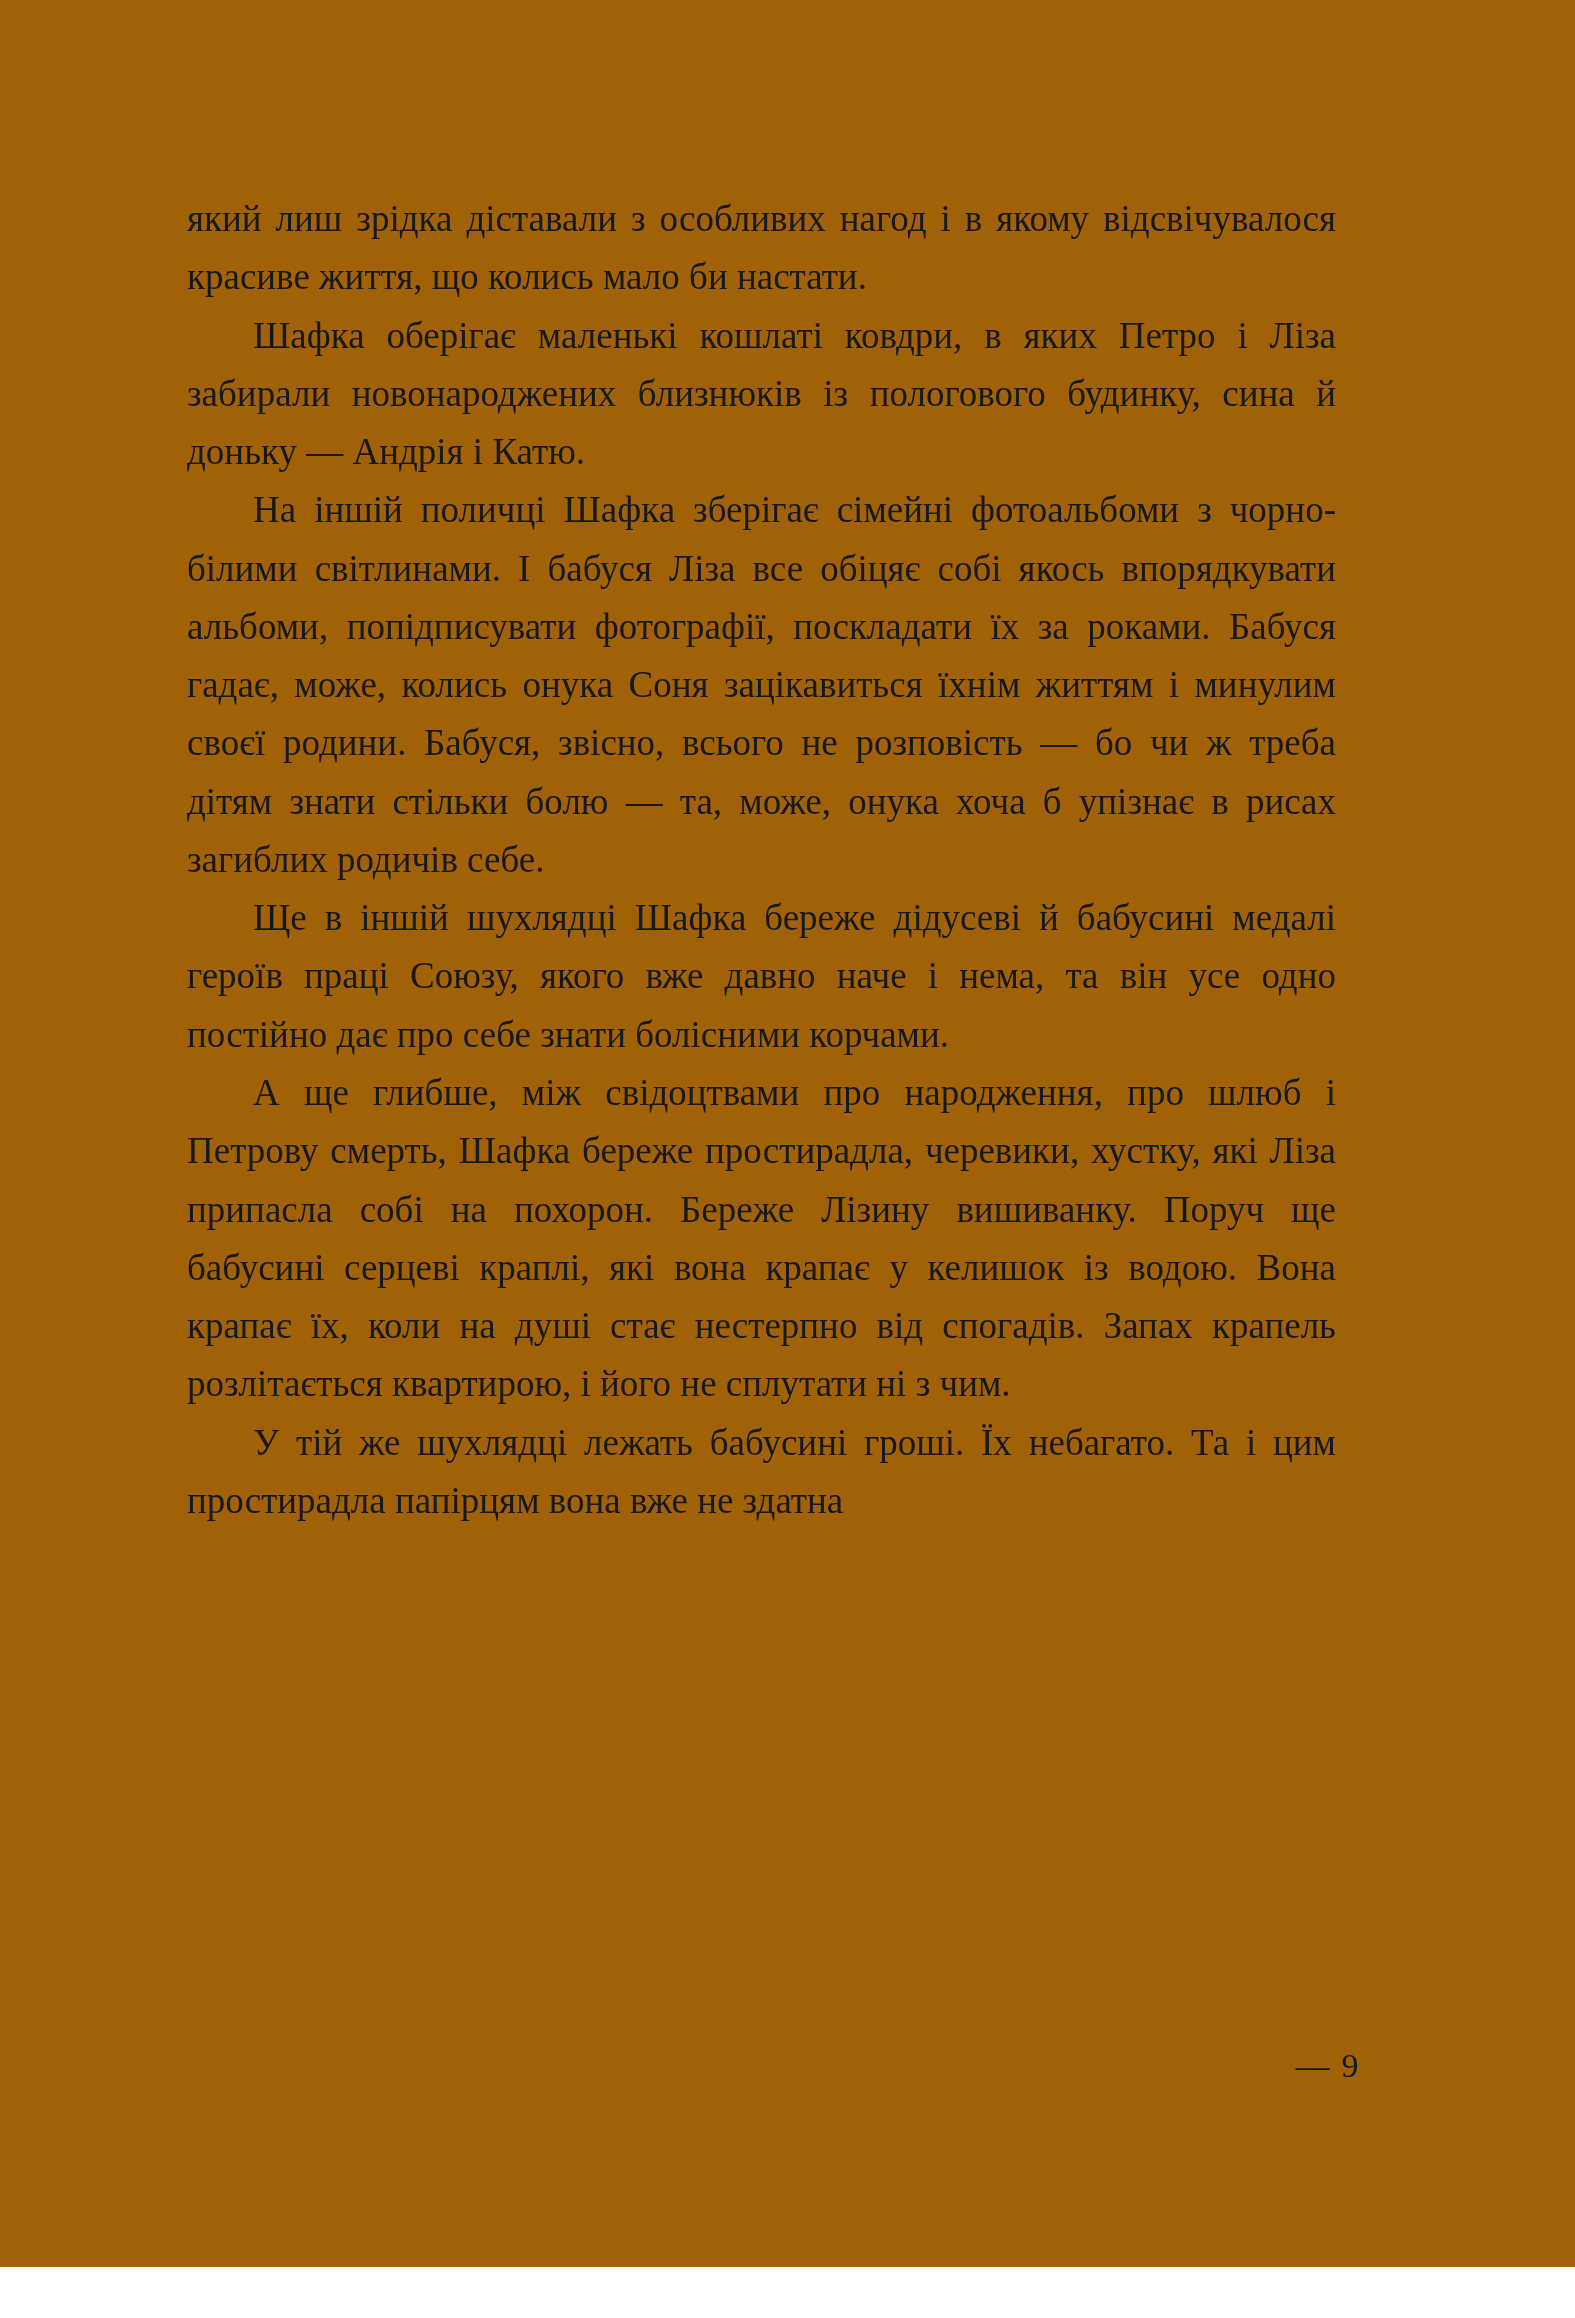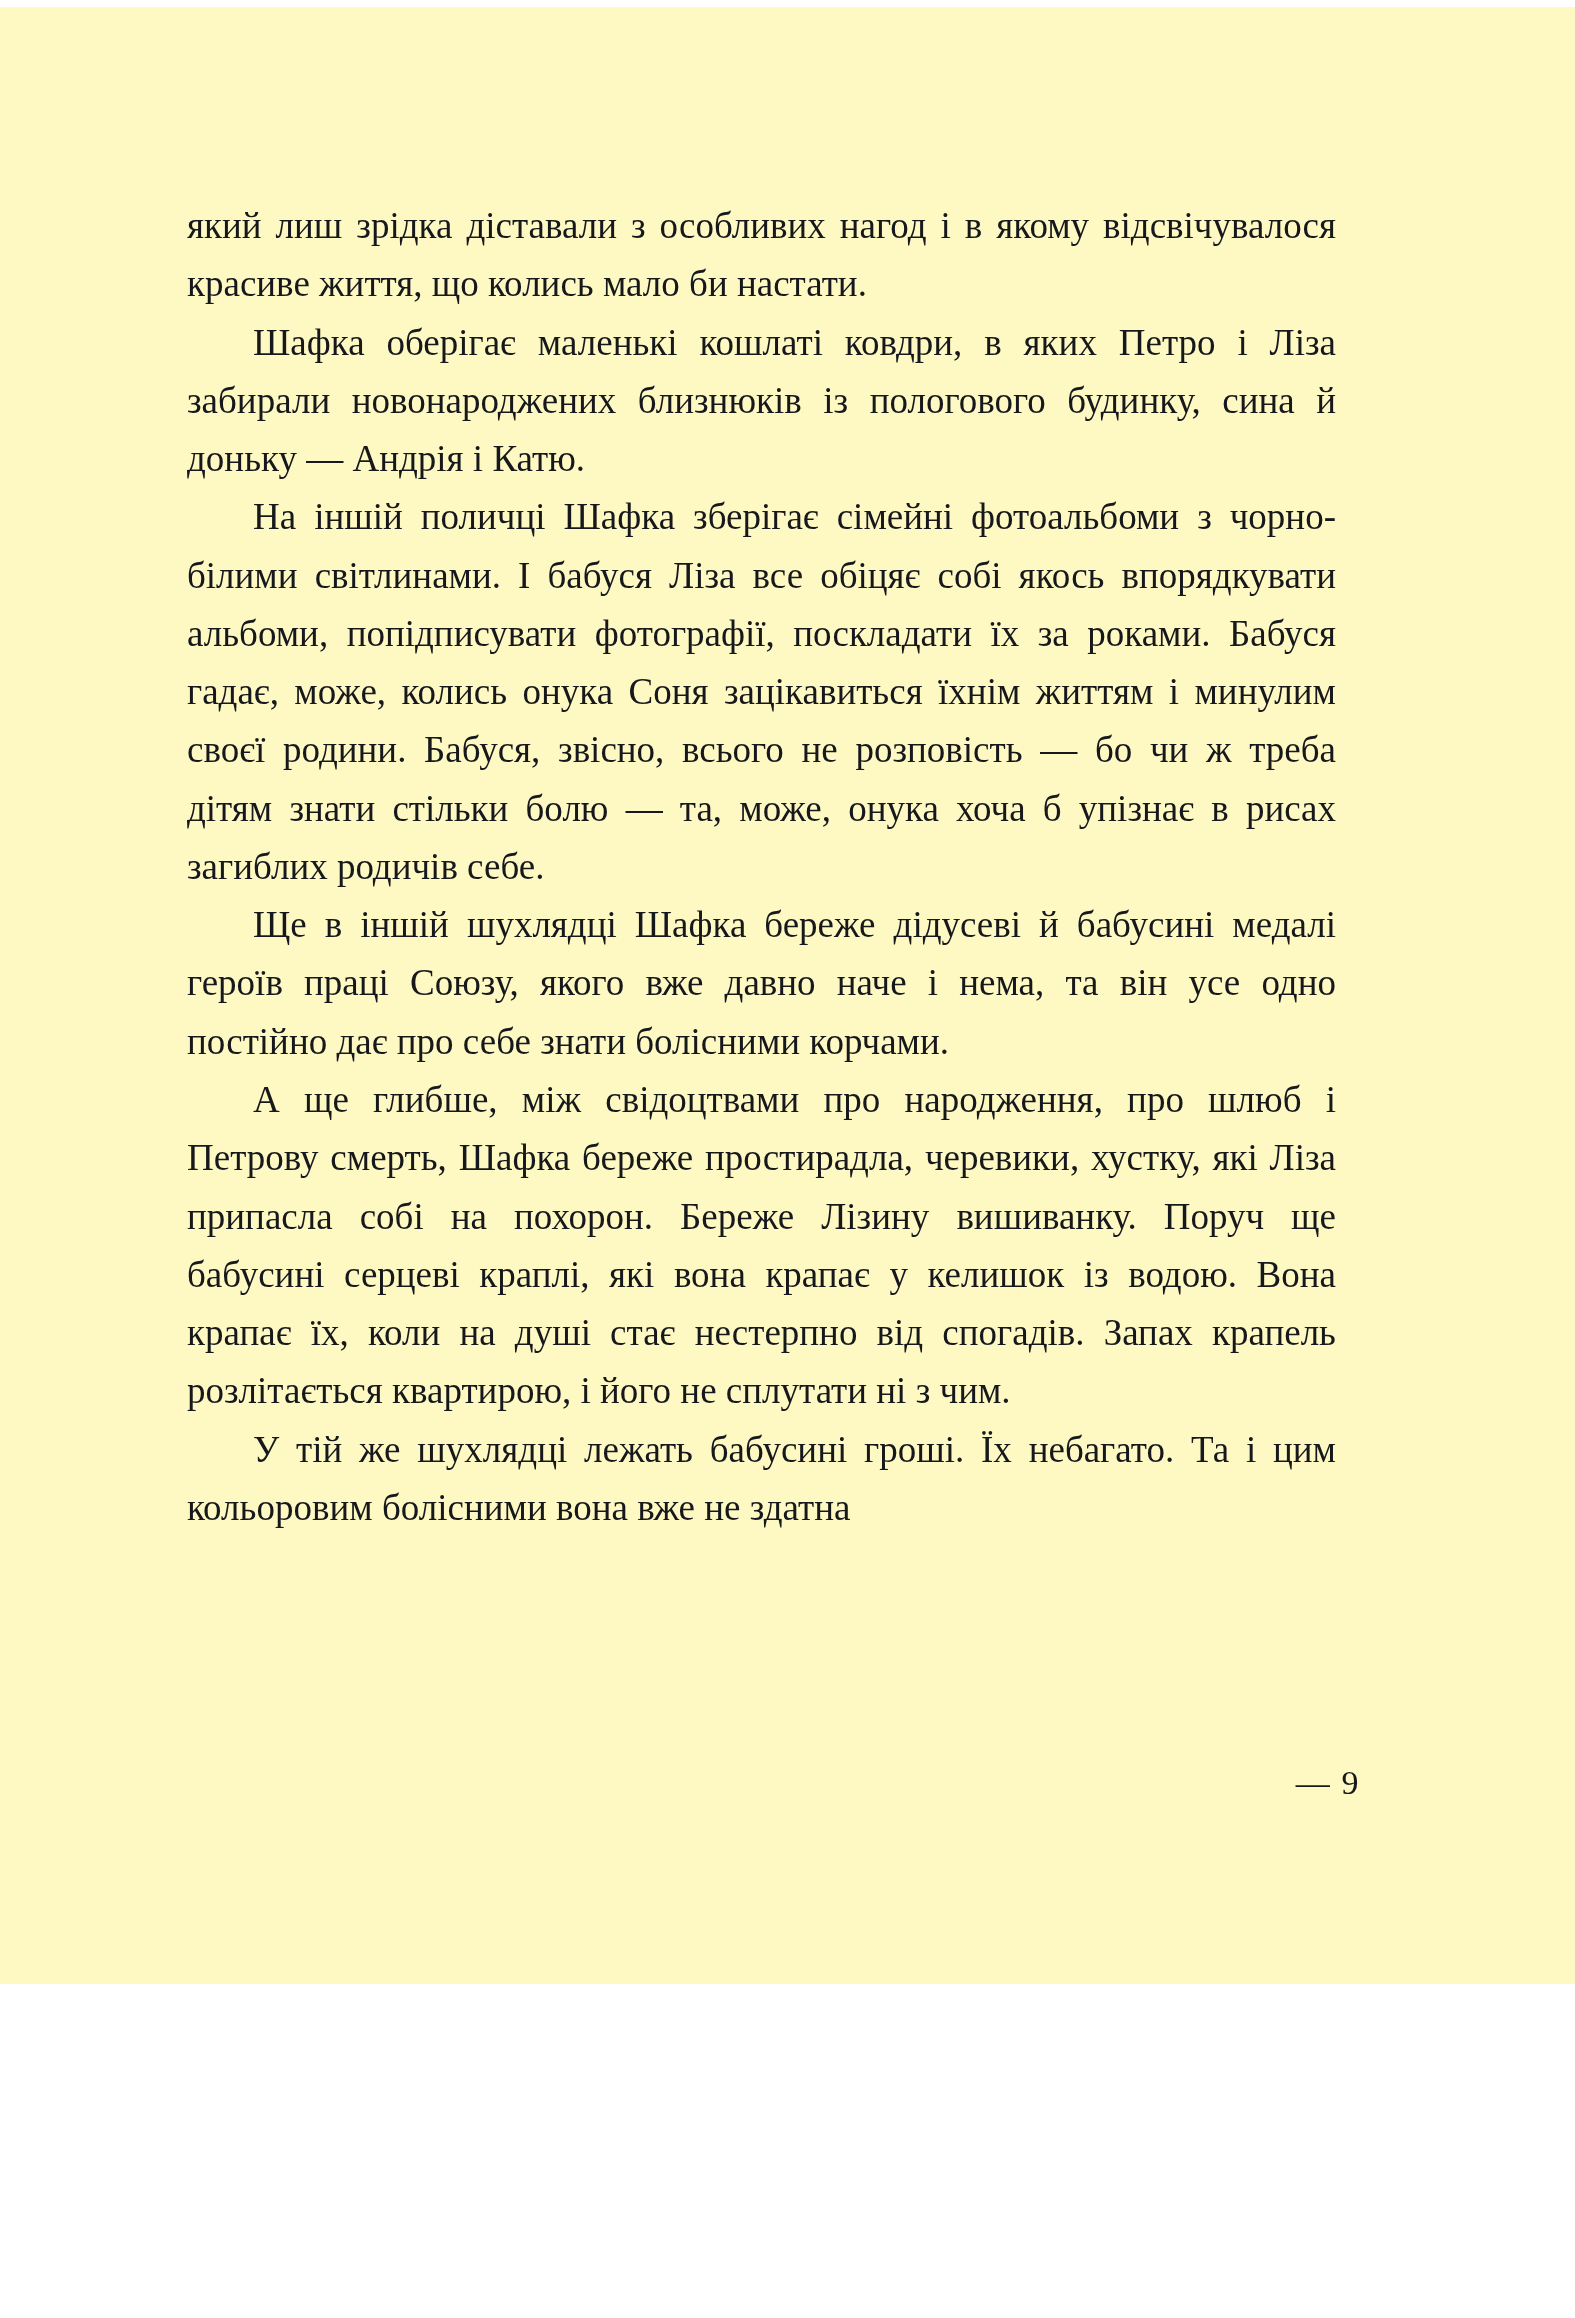--- a/index.html
+++ b/index.html
@@ -3,23 +3,23 @@
 <meta charset="utf-8">
 <style>
   html, body {
     margin: 0;
     padding: 0;
     background: #ffffff;
   }
   .page {
     position: relative;
     width: 1575px;
-    height: 1977px;
-    background: #fef9c3;
-    margin: 7px auto;
+    height: 2267px;
+    background: #a16207;
+    margin: 0 auto;
     overflow: hidden;
     box-sizing: border-box;
   }
   .text-block {
     position: absolute;
     left: 187px;
     top: 190px;
     width: 1149px;
   }
   .para {
@@ -53,19 +53,19 @@
 <body>
 
 <div class="page">
 
   <div class="text-block">
     <p class="para no-indent">який лиш зрідка діставали з особливих нагод і в якому відсвічувалося красиве життя, що колись мало би настати.</p>
     <p class="para">Шафка оберігає маленькі кошлаті ковдри, в яких Петро і Ліза забирали новонароджених близнюків із пологового будинку, сина й доньку — Андрія і Катю.</p>
     <p class="para">На іншій поличці Шафка зберігає сімейні фотоальбоми з чорно-білими світлинами. І бабуся Ліза все обіцяє собі якось впорядкувати альбоми, попідписувати фотографії, поскладати їх за роками. Бабуся гадає, може, колись онука Соня зацікавиться їхнім життям і минулим своєї родини. Бабуся, звісно, всього не розповість — бо чи ж треба дітям знати стільки болю — та, може, онука хоча б упізнає в рисах загиблих родичів себе.</p>
     <p class="para">Ще в іншій шухлядці Шафка береже дідусеві й бабусині медалі героїв праці Союзу, якого вже давно наче і нема, та він усе одно постійно дає про себе знати болісними корчами.</p>
     <p class="para">А ще глибше, між свідоцтвами про народження, про шлюб і Петрову смерть, Шафка береже простирадла, черевики, хустку, які Ліза припасла собі на похорон. Береже Лізину вишиванку. Поруч ще бабусині серцеві краплі, які вона крапає у келишок із водою. Вона крапає їх, коли на душі стає нестерпно від спогадів. Запах крапель розлітається квартирою, і його не сплутати ні з чим.</p>
-    <p class="para">У тій же шухлядці лежать бабусині гроші. Їх небагато. Та і цим кольоровим болісними вона вже не здатна</p>
+    <p class="para">У тій же шухлядці лежать бабусині гроші. Їх небагато. Та і цим простирадла папірцям вона вже не здатна</p>
   </div>
 
   <div class="folio">— 9</div>
 
 </div>
 
 
 </body></html>

